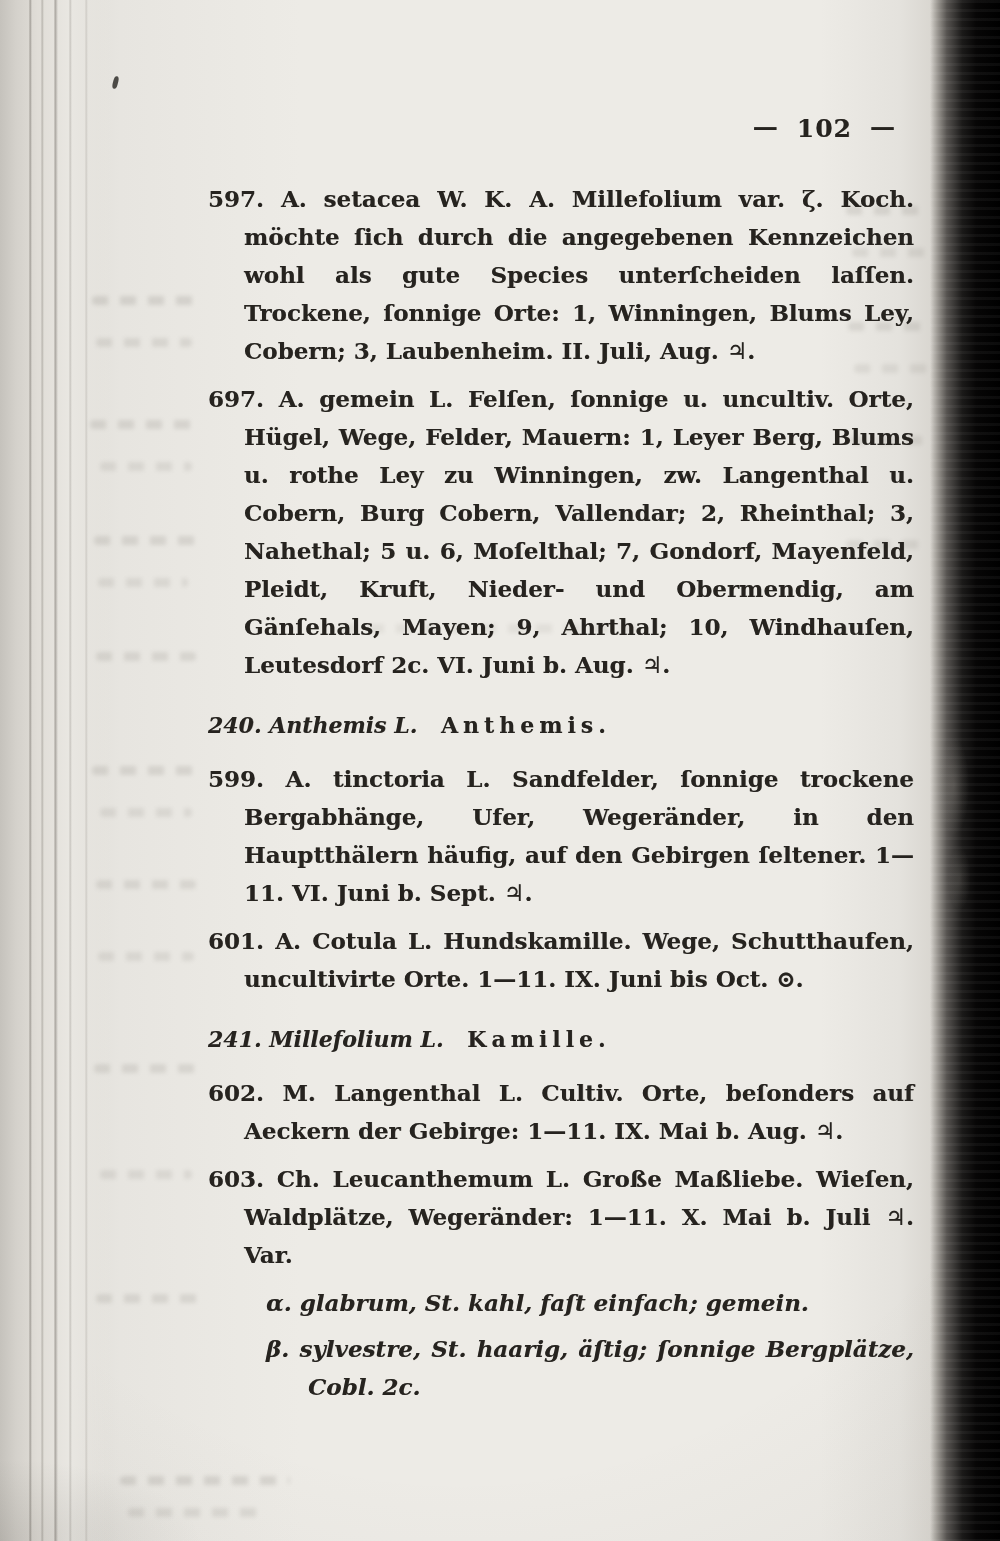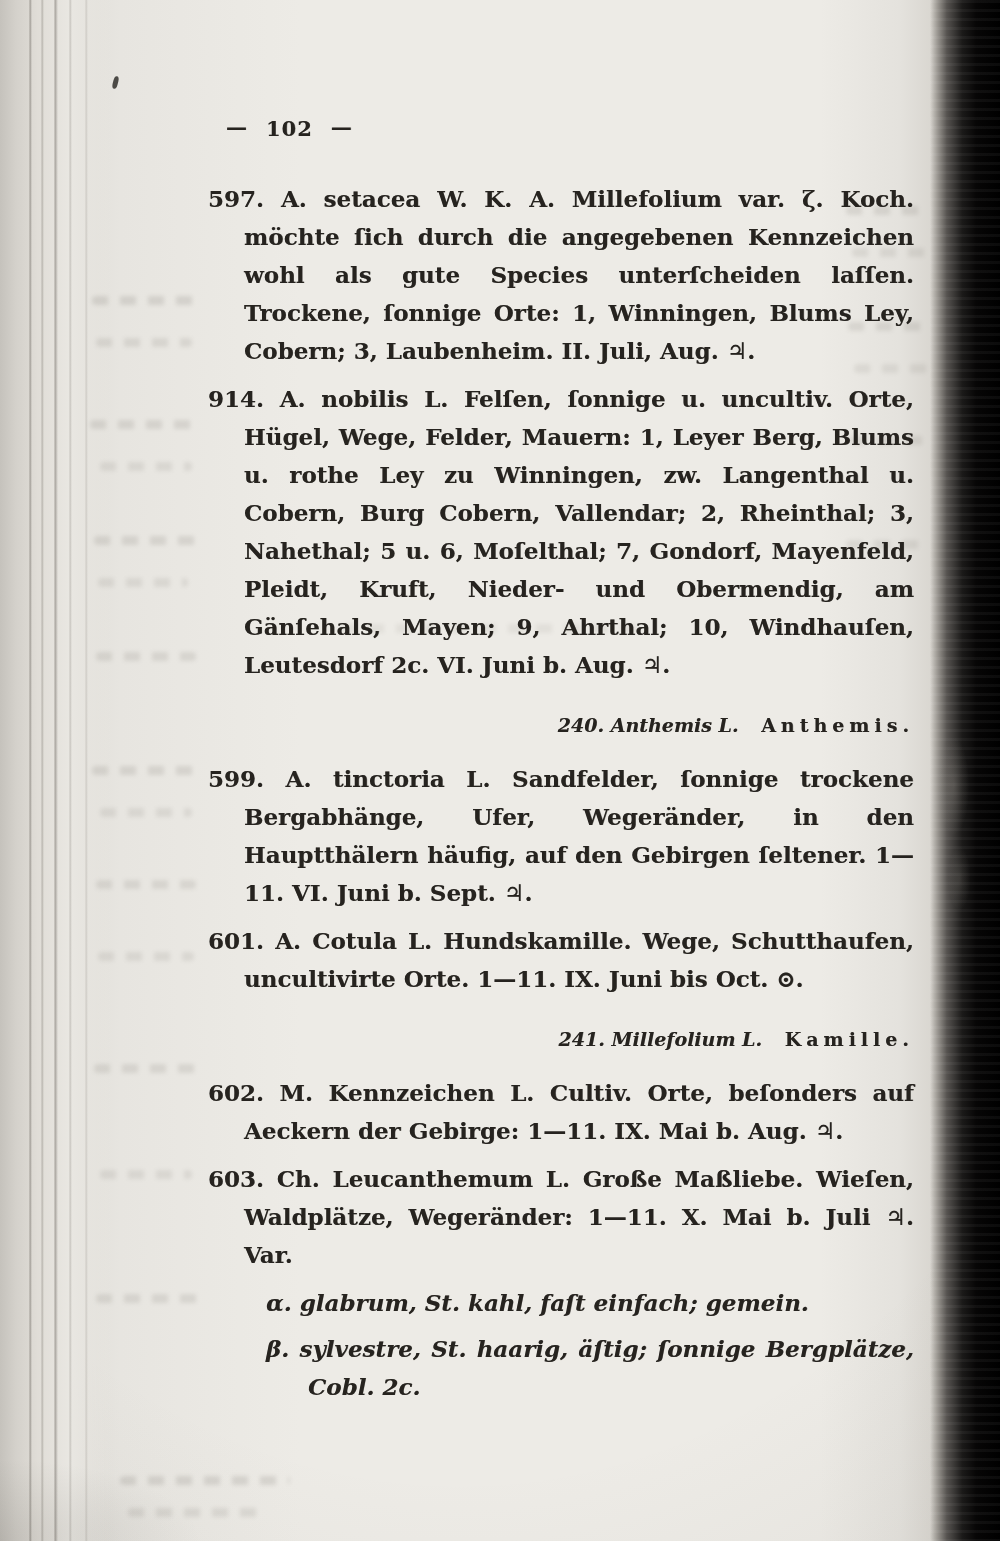--- a/index.html
+++ b/index.html
@@ -62,29 +62,29 @@
 
   
   .text-col {
     position:absolute; left:208px; top:110px; width:706px;
     color:#26231f; font-weight:700;
     font-size:23px; line-height:38px;
     text-align:justify;
     text-shadow:0.3px 0.3px 0 rgba(34,31,27,0.45);
   }
   .pageno {
-    text-align:left; font-size:21px; letter-spacing:1px;
+    text-align:right; font-size:25px; letter-spacing:1px;
     margin:0 0 32px 0;
   }
   .pageno .dash { margin:0 18px; position:relative; top:-2px; }
 
   .entry { margin:0 0 10px 0; padding-left:36px; text-indent:-36px; }
   .heading {
-    text-align:right; text-indent:0;
-    margin:22px 0 16px 0; font-size:19px;
+    text-align:left; text-indent:0;
+    margin:22px 0 16px 0; font-size:22px;
   }
   .hnum, .hlatin { font-style:italic; }
   .hgerman { margin-left:16px; letter-spacing:5px; }
   .variant { margin:0 0 8px 0; padding-left:100px; text-indent:-42px;font-style:italic; }
 </style>
 </head>
 <body>
 
 <div class="left-edge"></div>
 <div class="speck"></div>
@@ -118,22 +118,22 @@
 
   <p class="pageno"><span class="dash">—</span><span>102</span><span class="dash">—</span></p>
 
   <p class="entry">
     <span class="num">597.</span>
     <span class="latin">A. setacea W. K.</span>
     <span>A. Millefolium var. ζ. Koch. möchte ſich durch die angegebenen Kennzeichen wohl als gute Species unterſcheiden laſſen. Trockene, ſonnige Orte: 1, Winningen, Blums Ley, Cobern; 3, Laubenheim. II. Juli, Aug. ♃.</span>
   </p>
 
   <p class="entry">
-    <span class="num">914.</span>
-    <span class="latin">A. nobilis L.</span>
+    <span class="num">697.</span>
+    <span class="latin">A. gemein L.</span>
     <span>Felſen, ſonnige u. uncultiv. Orte, Hügel, Wege, Felder, Mauern: 1, Leyer Berg, Blums u. rothe Ley zu Winningen, zw. Langenthal u. Cobern, Burg Cobern, Vallendar; 2, Rheinthal; 3, Nahethal; 5 u. 6, Moſelthal; 7, Gondorf, Mayenfeld, Pleidt, Kruft, Nieder- und Obermendig, am Gänſehals, Mayen; 9, Ahrthal; 10, Windhauſen, Leutesdorf 2c. VI. Juni b. Aug. ♃.</span>
   </p>
 
   <p class="heading">
     <span class="hnum">240.</span>
     <span class="hlatin">Anthemis L.</span>
     <span class="hgerman">Anthemis.</span>
   </p>
 
   <p class="entry">
@@ -150,21 +150,21 @@
   </p>
 
   <p class="heading">
     <span class="hnum">241.</span>
     <span class="hlatin">Millefolium L.</span>
     <span class="hgerman">Kamille.</span>
   </p>
 
   <p class="entry">
     <span class="num">602.</span>
-    <span class="latin">M. Kennzeichen L.</span>
+    <span class="latin">M. Langenthal L.</span>
     <span>Cultiv. Orte, beſonders auf Aeckern der Gebirge: 1—11. IX. Mai b. Aug. ♃.</span>
   </p>
 
 
   <p class="entry">
     <span class="num">603.</span>
     <span class="latin">Ch. Leucanthemum L.</span>
     <span>Große Maßliebe. Wieſen, Waldplätze, Wegeränder: 1—11. X. Mai b. Juli ♃. Var.</span>
   </p>
 

